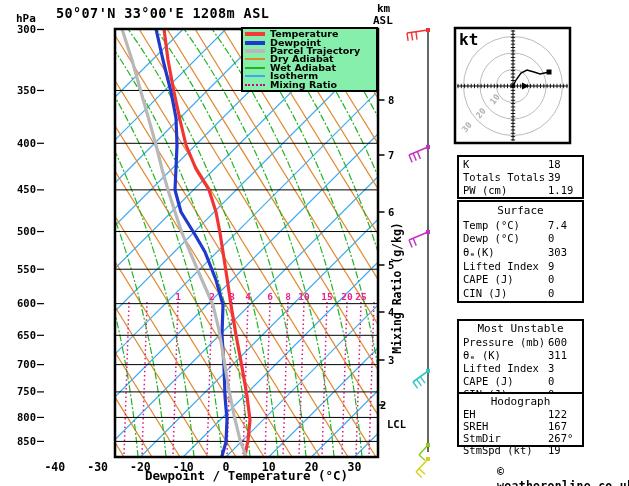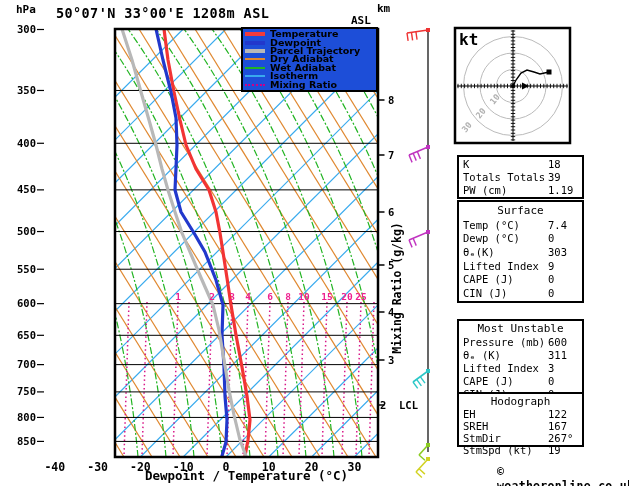--- a/index.html
+++ b/index.html
@@ -4,29 +4,29 @@
 <style>
   html,body{margin:0;padding:0;background:#fff;}
   #stage{position:relative;width:629px;height:486px;background:#fff;overflow:hidden;
          font-family:"DejaVu Sans Mono","Liberation Mono",monospace;color:#000;}
   .abs{position:absolute;}
   #chart-svg{position:absolute;left:0;top:0;}
   .unit-label{font-size:11px;font-weight:bold;}
   #station-title{left:56px;top:5px;font-size:13.5px;font-weight:bold;letter-spacing:0.4px;}
   #datetime{left:406px;top:5px;font-size:13px;font-weight:bold;}
   #km-label{left:377px;top:2px;}
-  #asl-label{left:351px;top:14px;}
-  #hpa-label{left:16px;top:3px;}
+  #asl-label{left:373px;top:14px;}
+  #hpa-label{left:16px;top:12px;}
   #xaxis-label{left:115px;top:468px;width:263px;text-align:center;font-size:12.5px;font-weight:bold;}
   #mix-axis-label{left:397px;top:288px;width:170px;text-align:center;font-size:11.5px;font-weight:bold;
                   transform:translate(-50%,-50%) rotate(-90deg);}
-  #lcl-label{left:387px;top:399px;font-size:10.5px;font-weight:bold;margin-left:12px;}
+  #lcl-label{left:387px;top:418px;font-size:10.5px;font-weight:bold;}
   #kt-label{left:459px;top:30px;font-size:16px;font-weight:bold;}
   #copyright{left:453px;top:465px;font-size:11.5px;font-weight:bold;letter-spacing:0.3px;margin-left:44px;}
-  #legend{left:241px;top:27px;width:137px;height:65px;border:2px solid #000;background:#1d4ed8;
+  #legend{left:241px;top:27px;width:137px;height:65px;border:2px solid #000;background:#86efac;
           box-sizing:border-box;display:flex;flex-direction:column;justify-content:space-around;
           padding:1px 0 1px 2px;}
   .legend-row{display:flex;align-items:center;height:8px;}
   .legend-swatch{width:20px;margin-right:5px;flex:0 0 20px;}
   .legend-text{font-family:"DejaVu Sans","Liberation Sans",sans-serif;font-size:9.5px;font-weight:bold;
                line-height:8px;white-space:nowrap;}
   .databox{position:absolute;left:457px;width:127px;border:2px solid #000;background:#fff;
            box-sizing:border-box;display:flex;flex-direction:column;justify-content:space-around;
            font-size:10.5px;padding:1px 0;}
   .databox .hdr{text-align:center;font-size:11px;}

